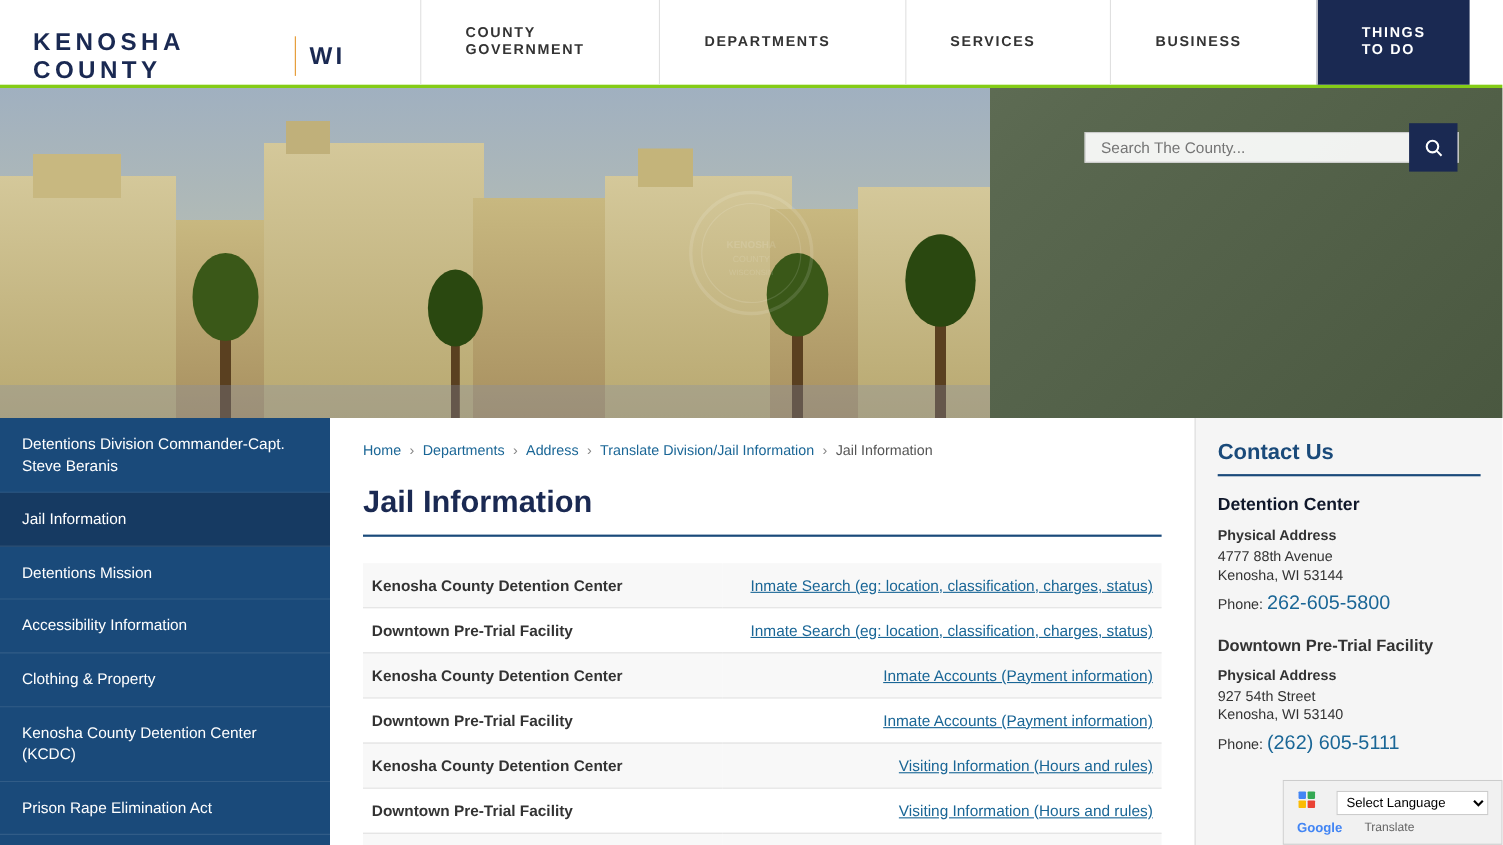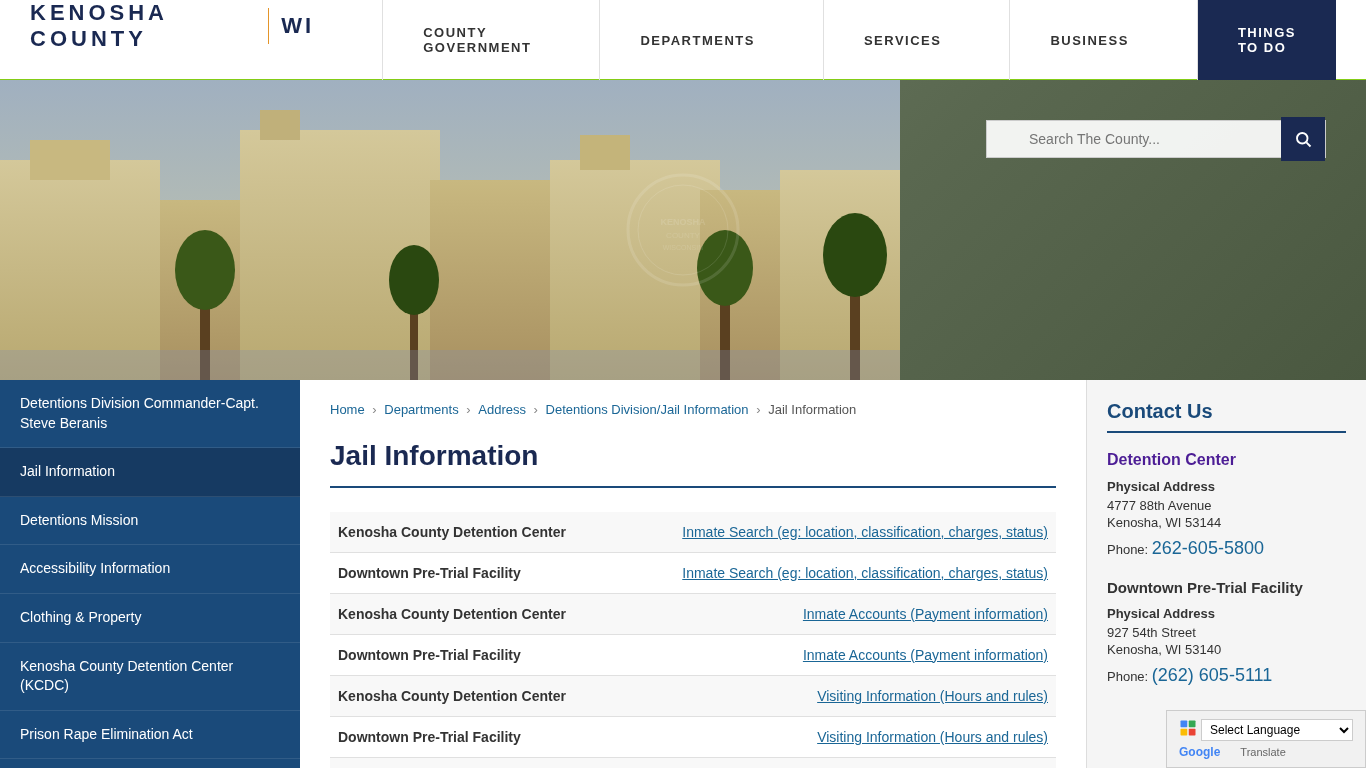--- a/index.html
+++ b/index.html
@@ -2,24 +2,24 @@
 <html><head>
   <meta charset="utf-8">
   <style>
     * { box-sizing: border-box; margin: 0; padding: 0; }
     body { font-family: Arial, sans-serif; font-size: 14px; color: #333; background: #fff; width: 1366px; min-height: 768px; overflow-x: hidden; }
 
     
     #header {
       background: #fff;
       display: flex;
-      align-items: flex-start;
+      align-items: flex-end;
       padding: 0 30px;
       height: 80px;
-      border-bottom: 1px solid #84cc16;
+      border-bottom: 3px solid #84cc16;
       position: relative;
       z-index: 10;
     }
     #logo-area {
       display: flex;
       align-items: center;
       gap: 0;
       margin-right: 40px;
     }
     #logo-text {
@@ -81,22 +81,21 @@
 
     #hero-search {
       position: absolute;
       top: 40px;
       right: 40px;
       display: flex;
       align-items: center;
       background: rgba(255,255,255,0.92);
       border: 1px solid #ccc;
       width: 340px;
-      height: 38px;
-      padding-left: 28px;
+      height: 28px;
     }
     #search-input-field {
       flex: 1;
       border: none;
       background: transparent;
       padding: 0 14px;
       font-size: 14px;
       color: #555;
       outline: none;
     }
@@ -204,21 +203,21 @@
       font-size: 20px;
       font-weight: 700;
       color: #1a4a7a;
       margin-bottom: 18px;
       padding-bottom: 8px;
       border-bottom: 2px solid #1a4a7a;
     }
     #detention-center-name {
       font-size: 16px;
       font-weight: 700;
-      color: #4c1d95;
+      color: #0f172a;
       margin-bottom: 10px;
     }
     .contact-label {
       font-weight: 700;
       color: #333;
       font-size: 13px;
       margin-bottom: 4px;
     }
     .contact-value {
       color: #333;
@@ -276,21 +275,21 @@
       align-items: center;
       gap: 20px;
       margin-top: 4px;
     }
     #google-logo {
       font-size: 12px;
       color: #4285f4;
       font-weight: 700;
     }
     #translate-bar-inner { display: flex; flex-direction: column; width: 100%; }
-    #translate-row1 { display: flex; align-items: center; gap: 4px; }
+    #translate-row1 { display: flex; align-items: center; gap: 18px; }
   </style>
 </head>
 <body>
 
 <div id="header">
   <div id="logo-area">
     <span id="logo-text">KENOSHA COUNTY</span>
     <div id="logo-divider"></div>
     <span id="logo-state">WI</span>
   </div>
@@ -379,21 +378,21 @@
   </div>
 
   <div id="main-content">
     <div id="breadcrumb">
       <span class="bc-link">Home</span>
       <span class="separator"> › </span>
       <span class="bc-link">Departments</span>
       <span class="separator"> › </span>
       <span class="bc-link">Address</span>
       <span class="separator"> › </span>
-      <span class="bc-link">Detentions Division/Jail Information</span>
+      <span class="bc-link">Translate Division/Jail Information</span>
       <span class="separator"> › </span>
       <span>Jail Information</span>
     </div>
 
     <div id="page-title-area">
       <h1 id="page-title-el">Jail Information</h1>
     </div>
 
     <table id="info-table">
       <tbody>

